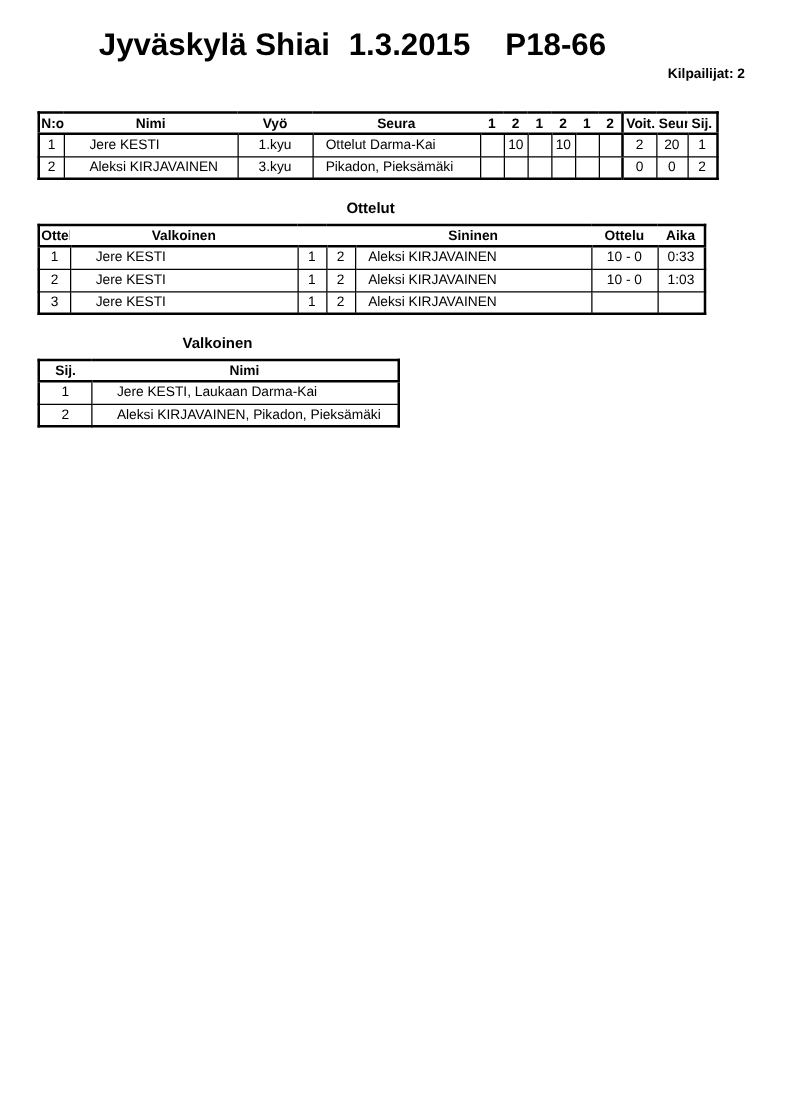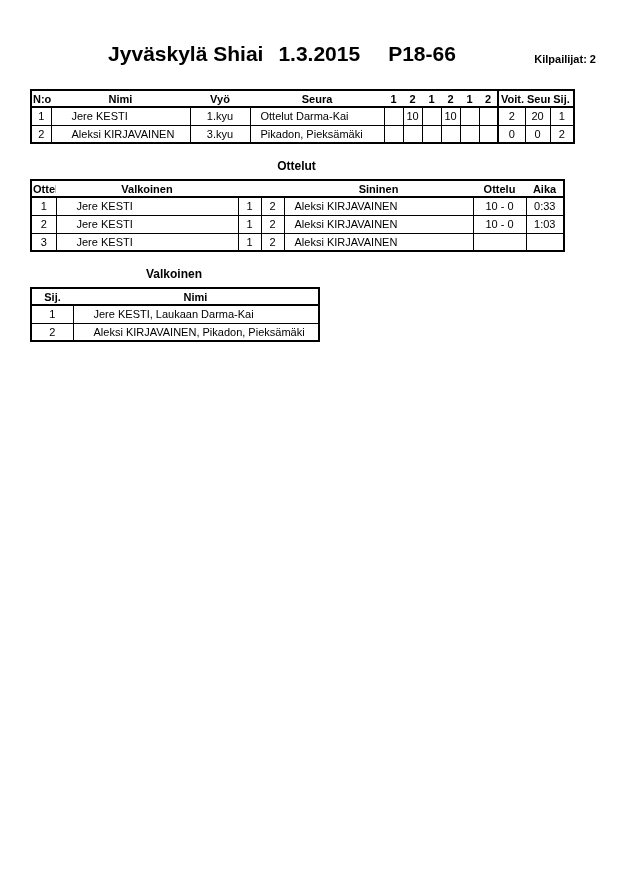--- a/index.html
+++ b/index.html
@@ -8,23 +8,23 @@
     width: 630px; height: 891px;
     background: #ffffff;
     font-family: "Liberation Sans", sans-serif;
     color: #000000;
   }
   .page { position: relative; width: 630px; height: 891px; background: #ffffff; overflow: hidden; }
 
   .page-title {
     position: absolute; top: 22px; left: 0; width: 564px;
     display: flex; justify-content: center; align-items: baseline;
-    font-size: 21px; font-weight: bold; letter-spacing: 0px;
-  }
-  .page-title .t-date { margin-left: 15px; margin-top: 20px; }
+    font-size: 25px; font-weight: bold; letter-spacing: 0px;
+  }
+  .page-title .t-date { margin-left: 15px; }
   .page-title .t-cat  { margin-left: 28px; }
 
   .comp-count {
     position: absolute; top: 53px; right: 34px;
     font-size: 11px; font-weight: bold;
   }
 
   .sec-label {
     position: absolute; font-size: 12px; font-weight: bold; text-align: center;
     white-space: nowrap;

